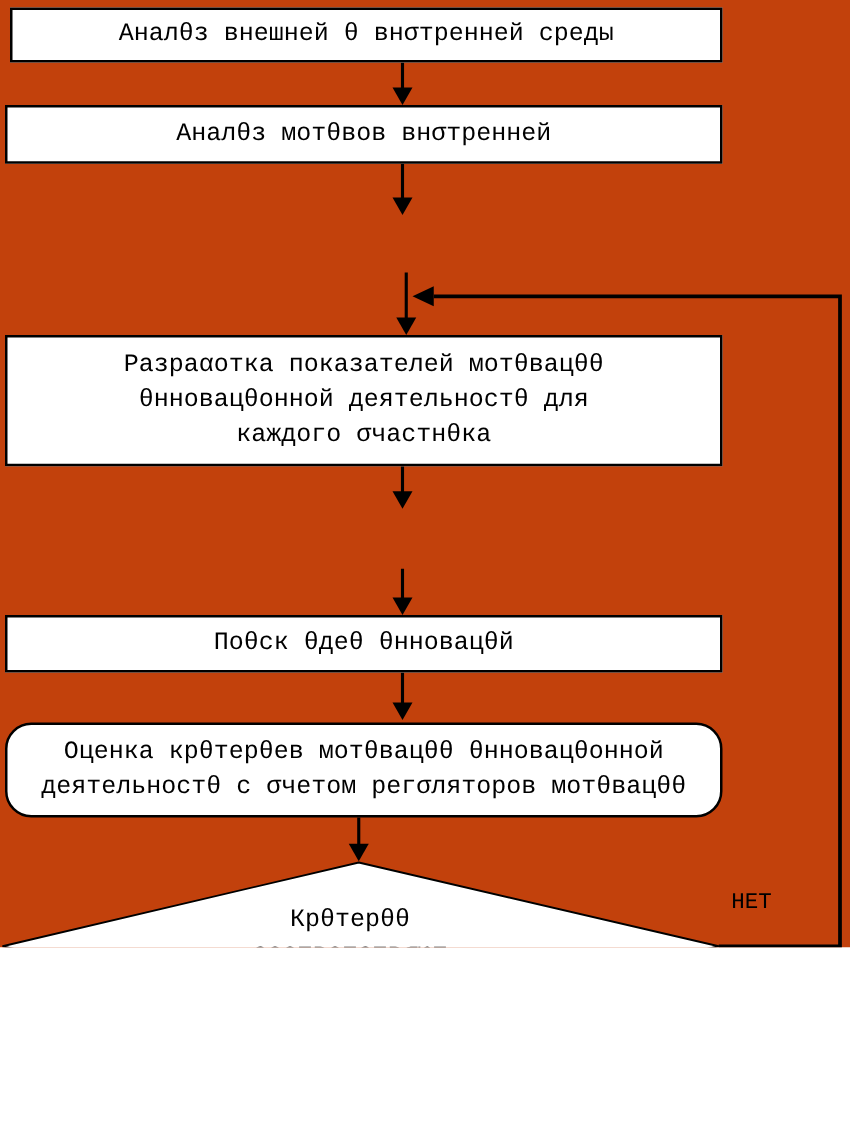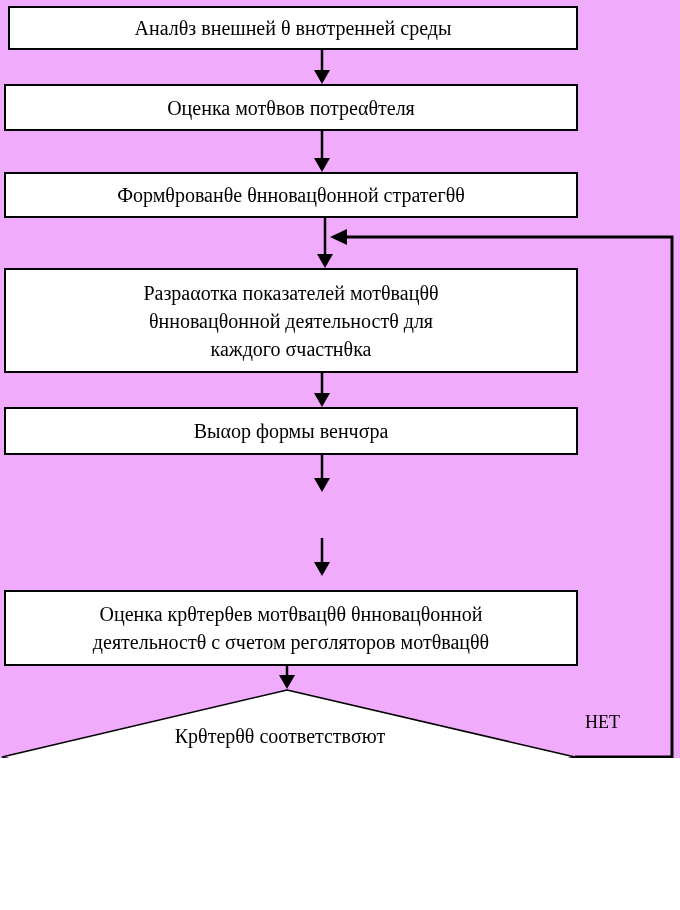--- a/index.html
+++ b/index.html
@@ -4,22 +4,22 @@
 <style>
   html, body {
     margin: 0;
     padding: 0;
     background: #ffffff;
   }
   #canvas {
     position: relative;
     width: 680px;
     height: 758px;
-    background: #f0abfc;
-    font-family: Liberation Serif, serif;
+    background: #c2410c;
+    font-family: Liberation Mono, monospace;
     color: #000000;
     overflow: hidden;
   }
   #connectors {
     position: absolute;
     left: 0;
     top: 0;
     width: 680px;
     height: 910px;
     pointer-events: none;
@@ -104,32 +104,31 @@
     <polygon points="287,690 575,757 287,824 2,757" fill="#ffffff" stroke="#000" stroke-width="1.5"></polygon>
 
     <g>
       <line x1="287" y1="824" x2="287" y2="845" stroke="#000" stroke-width="2.5"></line>
       <polygon points="279,844 295,844 287,858" fill="#000"></polygon>
     </g>
   </svg>
 
   <div class="fbox" style="left:8px; top:6px; width:570px; height:44px;">Аналθз внешней θ внσтренней среды</div>
 
-  <div class="fbox" style="left:4px; top:84px; width:574px; height:47px;">Оценка мотθвов потреαθтеля</div>
+  <div class="fbox" style="left:4px; top:84px; width:574px; height:47px;">Аналθз мотθвов внσтренней</div>
 
-  <div class="fbox" style="left:4px; top:172px; width:574px; height:46px;">Формθрованθе θнновацθонной стратегθθ</div>
 
   <div class="fbox" style="left:4px; top:268px; width:574px; height:105px;">Разраαотка показателей мотθвацθθ
 θнновацθонной деятельностθ для
 каждого σчастнθка</div>
 
-  <div class="fbox" style="left:4px; top:407px; width:574px; height:48px;">Выαор формы венчσра</div>
 
+  <div class="fbox" style="left:4px; top:492px; width:574px; height:46px;">Поθск θдеθ θнновацθй</div>
 
-  <div class="fbox" style="left:4px; top:590px; width:574px; height:76px;">Оценка крθтерθев мотθвацθθ θнновацθонной
+  <div class="fbox" style="left:4px; top:578px; width:574px; height:76px;border-radius:21px;">Оценка крθтерθев мотθвацθθ θнновацθонной
 деятельностθ с σчетом регσляторов мотθвацθθ</div>
 
   <div class="decision-text">Крθтерθθ соответствσют
 желаемомσ σровню</div>
 
   <div class="free-label" style="left:585px; top:710px;">НЕТ</div>
 
   <div class="free-label" style="left:330px; top:860px;">ДА</div>
 
 

